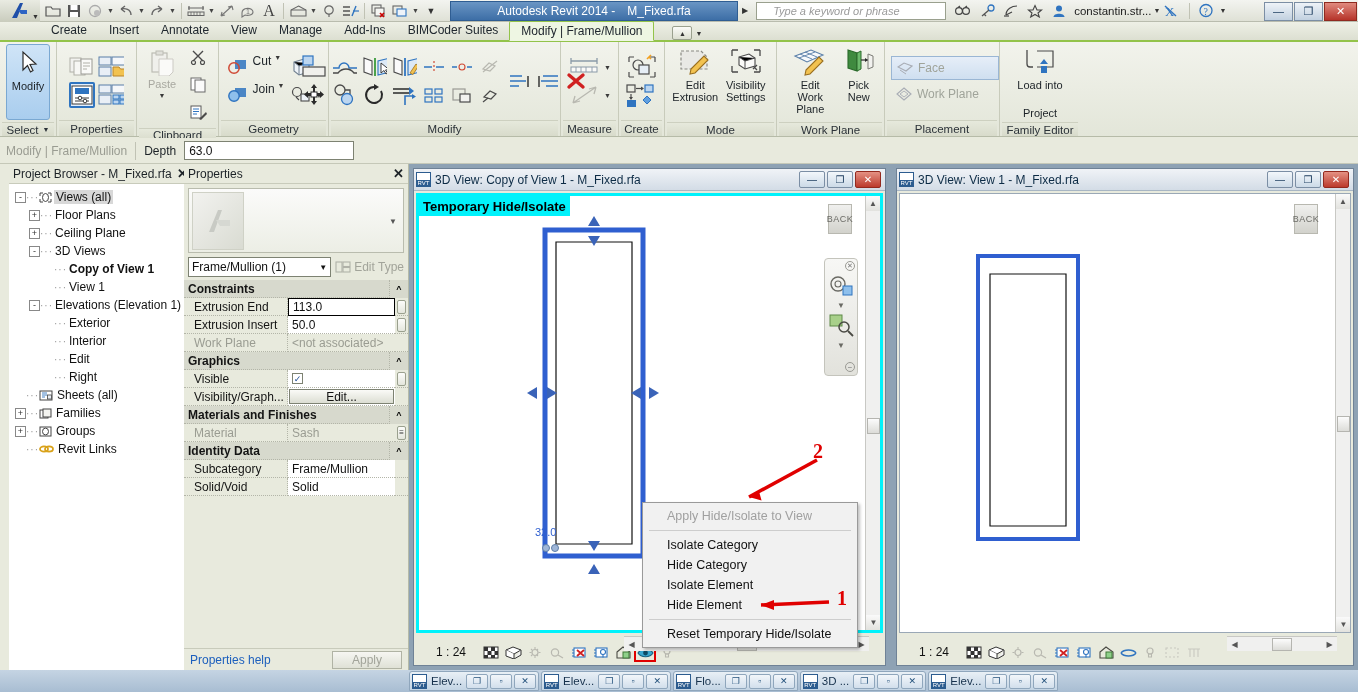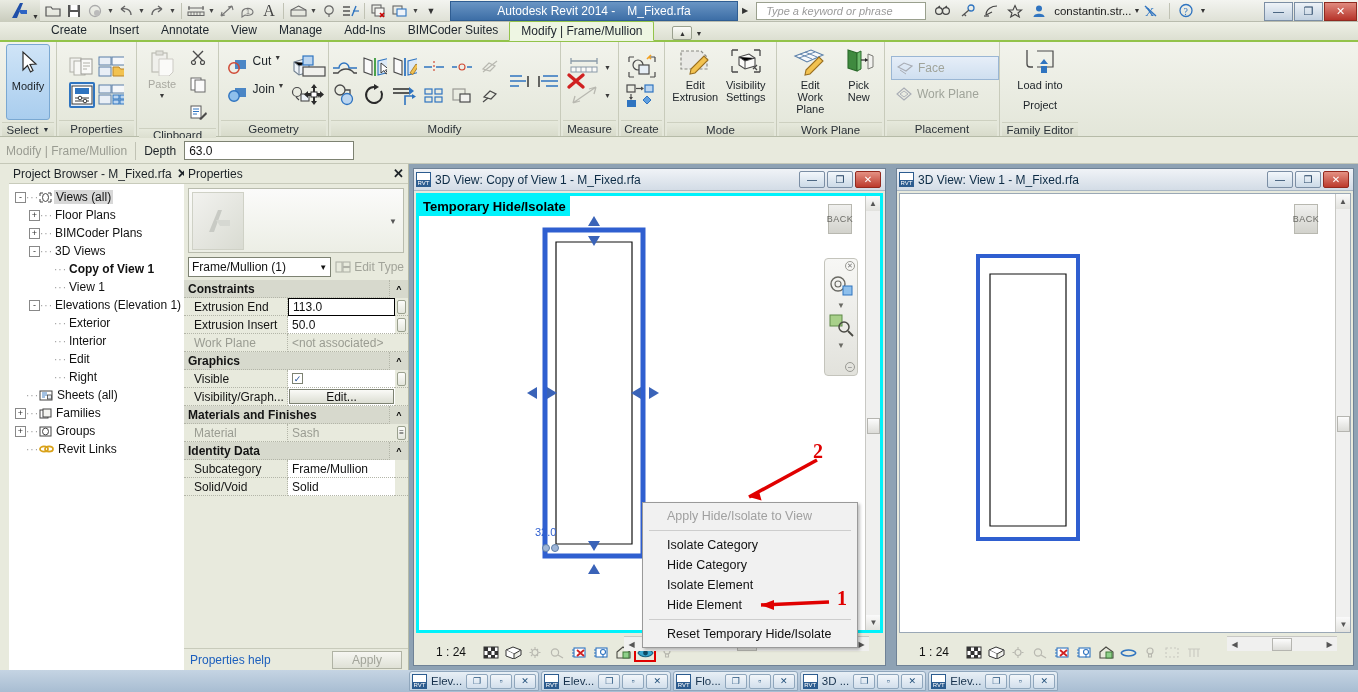--- a/index.html
+++ b/index.html
@@ -39,23 +39,23 @@
     background: linear-gradient(#6a95c4, #3d6ea6);
     border: 1px solid #2f5d92;
     color: #fff; font-size: 12px;
     display: flex; align-items: center; justify-content: center;
     padding: 0 14px; margin-left: 6px;
     white-space: nowrap;
   }
   .doctitle .dash { padding: 0 6px; }
   .title-caret { font-size: 8px; color: #333; margin: 0 4px; }
   .searchbox {
-    width: 170px; height: 18px; background: #fff; border: 1px solid #9aa08e;
+    width: 190px; height: 18px; background: #fff; border: 1px solid #9aa08e;
     font-size: 11px; font-style: italic; color: #9a9a9a;
-    display: flex; align-items: center; padding-left: 9px; margin-left: 4px;
+    display: flex; align-items: center; padding-left: 16px; margin-left: 4px;
   }
   .tb-icons { display: flex; align-items: center; gap: 2px; margin-left: 6px; }
   .tb-icon { width: 22px; height: 20px; display:flex; align-items:center; justify-content:center; }
   .user-name { font-size: 11.5px; color: #1b1b1b; margin-left: 2px; }
   .winbtns { position: absolute; right: 0; top: 0; display: flex; height: 22px; align-items: center; }
   .wbtn {
     width: 29px; height: 19px; margin-right: 1px;
     border: 1px solid #7b8ea4;
     background: linear-gradient(#eef3f8, #c2d1e0);
     display:flex; align-items:center; justify-content:center;
@@ -919,21 +919,21 @@
     <div class="panel" style="width:80px;border-right:none">
       <div class="panel-body" style="justify-content:center">
         <div class="bigbtn" style="width:72px">
           <svg width="34" height="30">
               <path d="M4 3 v14 a3 3 0 0 0 3 3 h3" fill="none" stroke="#4a4a4a" stroke-width="1.3"></path>
               <path d="M14 4 h16 v16 h-16" fill="none" stroke="#4a4a4a" stroke-width="1.2"></path>
               <path d="M21 26 v-10 M21 12 l-4 5 h8 Z" fill="#2f74c0"></path>
               <path d="M18 19 h6 v7 h-6 Z" fill="#2f74c0"></path>
             </svg>
           <span class="lbl">Load into</span>
-          <span class="lbl" style="margin-top:8px">Project</span>
+          <span class="lbl" style="margin-top:16px">Project</span>
         </div>
       </div>
       <div class="panel-title">Family Editor</div>
     </div>
   </div>
 
   <div class="optionsbar">
     <span class="opt-label">Modify | Frame/Mullion</span>
     <span class="opt-sep"></span>
     <span class="opt-depth">Depth</span>
@@ -961,21 +961,21 @@
         <div class="tnode">
           <span class="gap" style="width:18px"></span>
           <span class="exp">+</span>
           <span class="dots">···</span>
           <span class="tlabel">Floor Plans</span>
         </div>
         <div class="tnode">
           <span class="gap" style="width:18px"></span>
           <span class="exp">+</span>
           <span class="dots">···</span>
-          <span class="tlabel">BIMCoder Plans</span>
+          <span class="tlabel">Ceiling Plane</span>
         </div>
         <div class="tnode">
           <span class="gap" style="width:18px"></span>
           <span class="exp">-</span>
           <span class="dots">···</span>
           <span class="tlabel">3D Views</span>
         </div>
         <div class="tnode">
           <span class="gap" style="width:32px"></span>
           <span class="gap" style="width:11px"></span>

